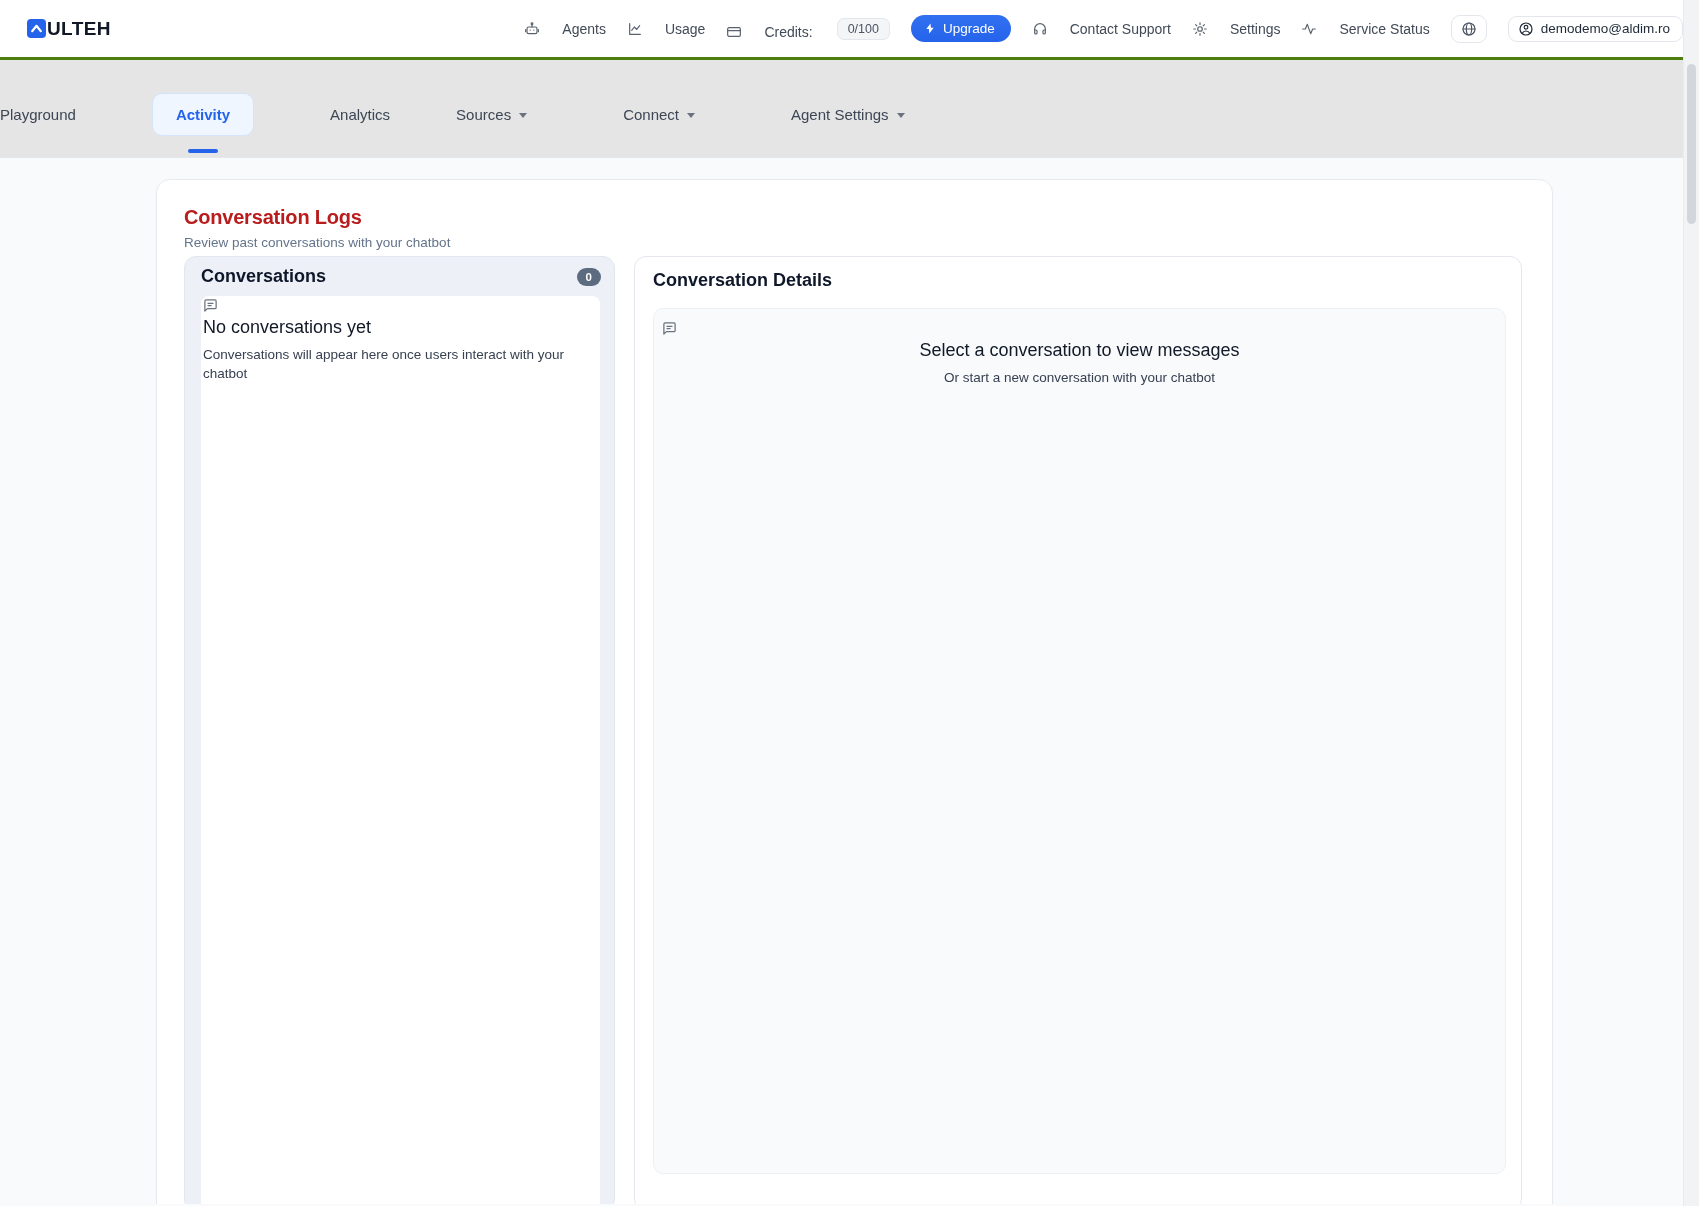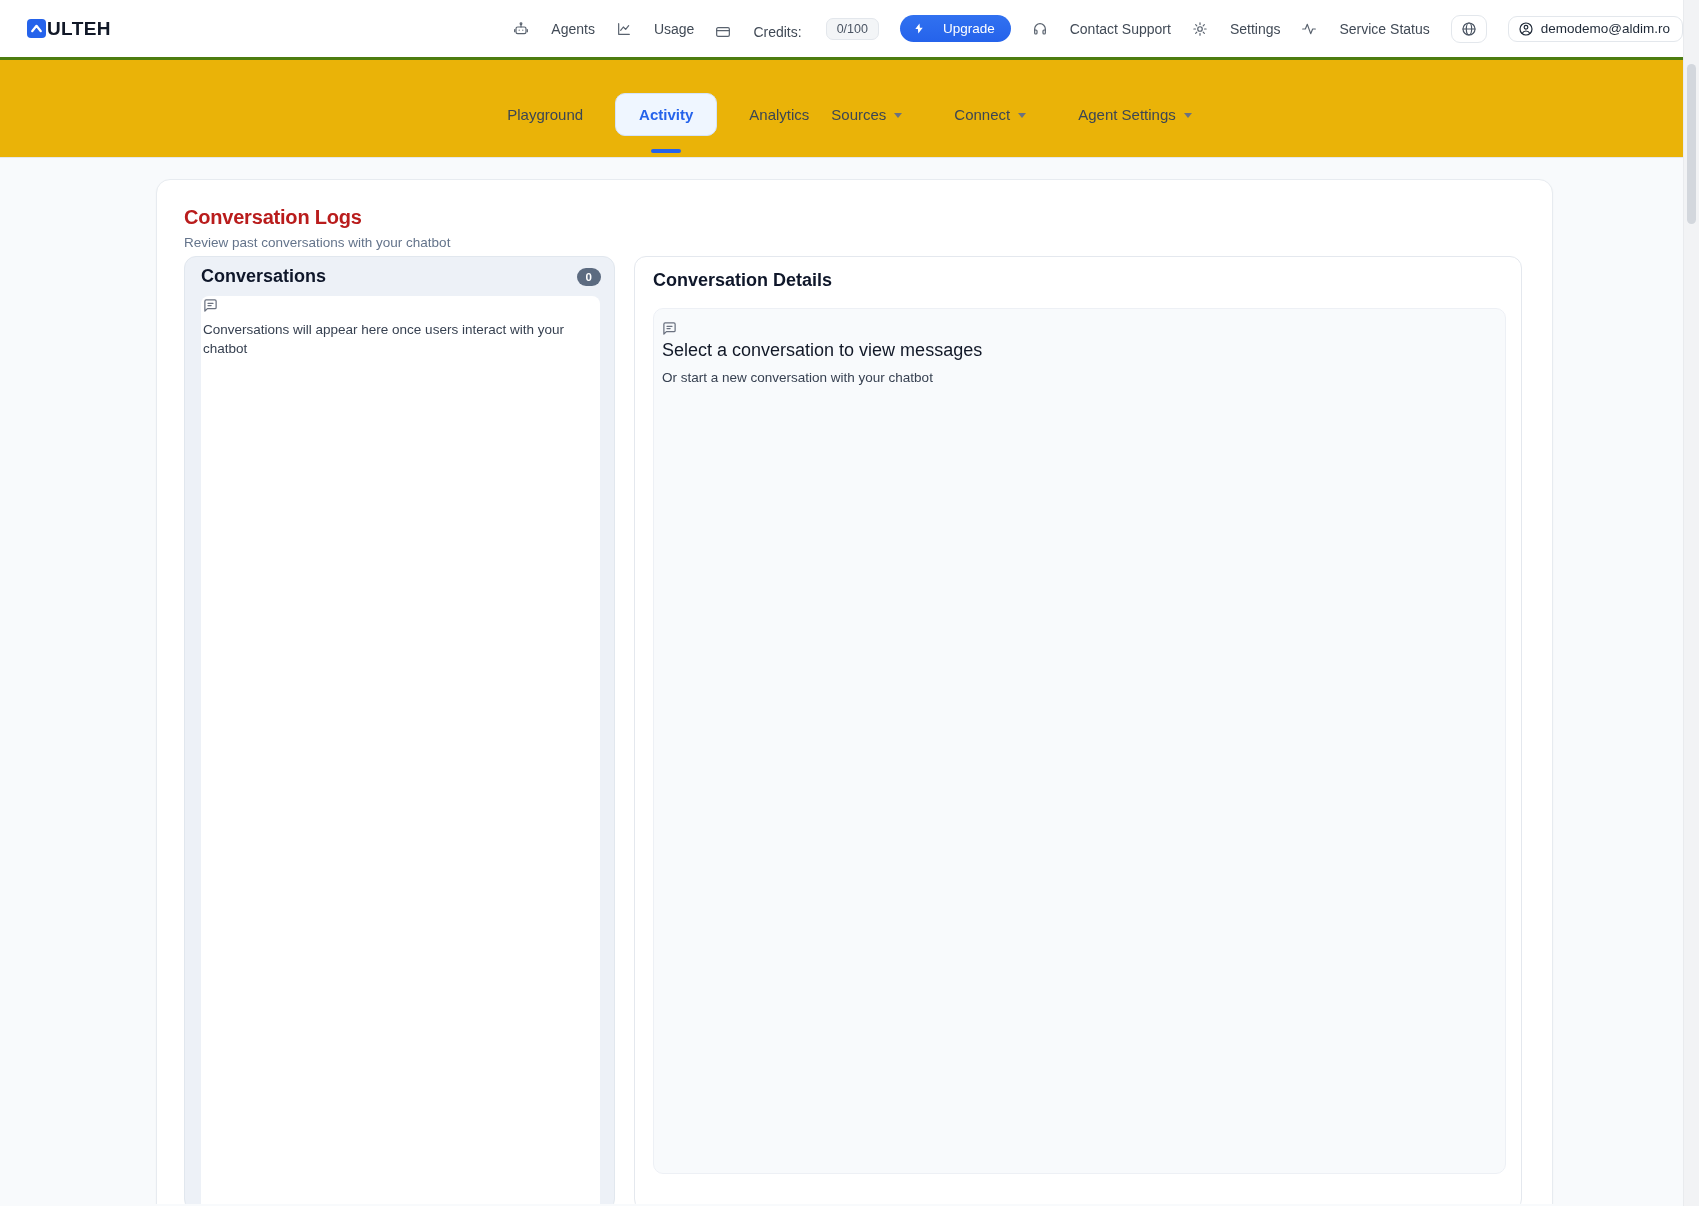--- a/index.html
+++ b/index.html
@@ -26,36 +26,36 @@
   .nav-link{
     display:flex; align-items:flex-end; gap:22px; font-size:14px; color:#414a56;
     cursor:pointer; white-space:nowrap;
   }
   .nav-link svg{ color:#59626e; }
   .credits-pill{
     font-size:12.5px; color:#4b5563; background:#f3f5f7;
     border:1px solid #e3e7ec; border-radius:7px; padding:3px 10px; margin-left:2px;
   }
   .upgrade-btn{
-    display:flex; align-items:center; gap:18px; border:none; cursor:pointer;
+    display:flex; align-items:center; gap:7px; border:none; cursor:pointer;
     background:linear-gradient(180deg,#3171f0,var(--accent,#2563eb));
     color:#fff; font-size:13.5px; font-weight:500; font-family:inherit;
     padding:6px 16px 6px 13px; border-radius:999px;
   }
   .icon-btn{
     display:flex; align-items:center; gap:7px; background:#fff; cursor:pointer;
     border:1px solid #e3e7ec; border-radius:9px; padding:5px 9px; color:#4b5563;
     font-family:inherit;
   }
   .account-btn{ padding:4px 12px 4px 9px; font-size:13.5px; color:#1f2937; }
 
   
   .tabstrip{
-    height:98px; background:#eab308; border-bottom:1px solid #e4e8ec;
-    display:flex; align-items:center; justify-content:center; padding-top:12px;
+    height:98px; background:#e5e5e5; border-bottom:1px solid #e4e8ec;
+    display:flex; align-items:center; padding-top:12px;gap:44px;
   }
   .tab{
     font-size:15px; color:#3c4654; font-weight:500; cursor:pointer;
     display:flex; align-items:center; white-space:nowrap;
   }
   .tab.mr32{ margin-right:32px; } .tab.mr53{ margin-right:22px; } .tab.mr52{ margin-right:52px; }
   .tab-active{
     position:relative; background:#eff6ff; border:1px solid #d5e4fb; border-radius:10px;
     padding:12px 23px; color:var(--accent,#2563eb); font-weight:700;
   }
@@ -108,20 +108,21 @@
   
   .details-panel{
     flex:1; background:#fff; border:1px solid #e4e8ee; border-radius:12px;
     display:flex; flex-direction:column; overflow:hidden;
   }
   .details-header{ padding:13px 18px 0; }
   .details-box{
     margin:17px 15px 0 18px; height:866px;
     background:#f8fafc; border:1px solid #edf0f5; border-radius:10px;
     padding:12px 8px 0;
+    text-align:center;
   }
 
   
   .scroll-gutter{
     position:fixed; top:0; right:0; width:16px; height:1206px;
     background:#f2f3f5; border-left:1px solid #e9ebee;
   }
   .scroll-thumb{
     position:absolute; top:64px; left:3px; width:9px; height:160px;
     border-radius:8px; background:#d3d7dd;
@@ -267,20 +268,21 @@
           <span class="panel-title">Conversations</span>
           <span class="count-badge">0</span>
         </div>
         <div class="convo-body">
           <span class="empty-icon">
             <svg width="15" height="15" viewBox="0 0 24 24" fill="none" stroke="currentColor" stroke-width="2" stroke-linecap="round" stroke-linejoin="round">
                 <path d="M21 15a2 2 0 0 1-2 2H7l-4 4V5a2 2 0 0 1 2-2h14a2 2 0 0 1 2 2z"></path>
                 <path d="M8 8.5h8M8 12h5"></path>
               </svg>
           </span>
+          <div class="empty-title">No conversations yet</div>
           <p class="empty-desc">Conversations will appear here once users interact with your chatbot</p>
         </div>
       </div>
 
       <div class="details-panel">
         <div class="details-header">
           <span class="panel-title">Conversation Details</span>
         </div>
         <div class="details-box">
           <span class="empty-icon">

